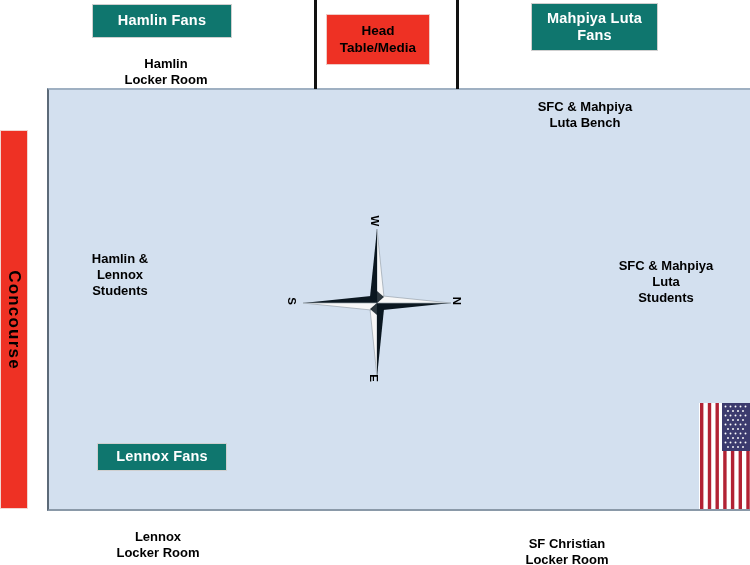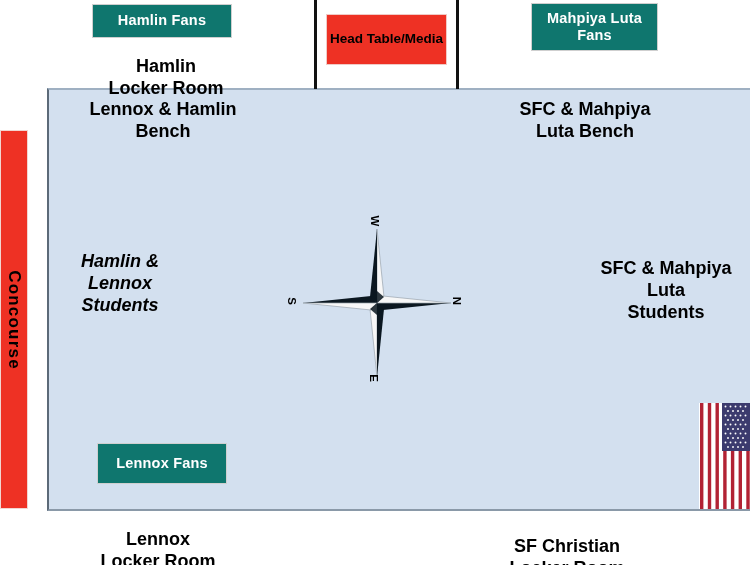--- a/index.html
+++ b/index.html
@@ -44,29 +44,29 @@
     display: flex;
     align-items: center;
     justify-content: center;
     text-align: center;
     border: 1px solid #cfcfcf;
     letter-spacing: 0.2px;
   }
 
   #fans-hamlin   { left: 92px;  top: 4px;   width: 140px; height: 34px; }
   #fans-mahpiya  { left: 531px; top: 3px;   width: 127px; height: 48px; }
-  #fans-lennox   { left: 97px;  top: 443px; width: 130px; height: 41px; }
+  #fans-lennox   { left: 97px;  top: 443px; width: 130px; height: 28px; }
   #fans-sfc      { left: 502px; top: 440px; width: 129px; height: 48px; }
 
   
   #head-table {
     position: absolute;
     left: 326px;
     top: 14px;
-    width: 121px;
+    width: 104px;
     height: 51px;
     background: #ee3124;
     color: #000000;
     font-weight: bold;
     font-size: 13.5px;
     line-height: 1.2;
     display: flex;
     align-items: center;
     justify-content: center;
     text-align: center;
@@ -104,31 +104,31 @@
     font-weight: bold;
     font-size: 17px;
     letter-spacing: 1.2px;
   }
 
   
   .label {
     position: absolute;
     color: #000000;
     font-weight: bold;
-    font-size: 18px;
+    font-size: 13px;
     line-height: 1.22;
     text-align: center;
     white-space: pre-line;
   }
 
   #lbl-hamlin-locker    { left: 96px;  top: 56px;  width: 140px; }
   #lbl-mahpiya-locker   { left: 470px; top: 63px;  width: 230px; text-align: center; }
   #lbl-lennox-hamlin-bench { left: 88px; top: 99px; width: 150px; }
   #lbl-sfc-bench        { left: 505px; top: 99px;  width: 160px; }
-  #lbl-hamlin-students  { left: 60px;  top: 251px; width: 120px; font-style: italic; }
+  #lbl-hamlin-students  { left: 60px;  top: 251px; width: 120px; }
   #lbl-sfc-students     { left: 596px; top: 258px; width: 140px; }
   #lbl-lennox-locker    { left: 88px;  top: 529px; width: 140px; }
   #lbl-sfc-locker       { left: 492px; top: 536px; width: 150px; }
 
   
   #compass {
     position: absolute;
     left: 287px;
     top: 215px;
     width: 180px;
@@ -177,22 +177,20 @@
   <div class="fanbox" id="fans-mahpiya">Mahpiya Luta
 Fans</div>
   <div class="fanbox" id="fans-lennox">Lennox Fans</div>
 
   <div id="concourse">
     <span class="vtext">Concourse</span>
   </div>
 
   <div class="label" id="lbl-hamlin-locker">Hamlin
 Locker Room</div>
-  <div class="label" id="lbl-lennox-hamlin-bench">Lennox &amp; Hamlin
-Bench</div>
   <div class="label" id="lbl-sfc-bench">SFC &amp; Mahpiya
 Luta Bench</div>
   <div class="label" id="lbl-hamlin-students">Hamlin &amp;
 Lennox
 Students</div>
   <div class="label" id="lbl-sfc-students">SFC &amp; Mahpiya
 Luta
 Students</div>
   <div class="label" id="lbl-lennox-locker">Lennox
 Locker Room</div>

